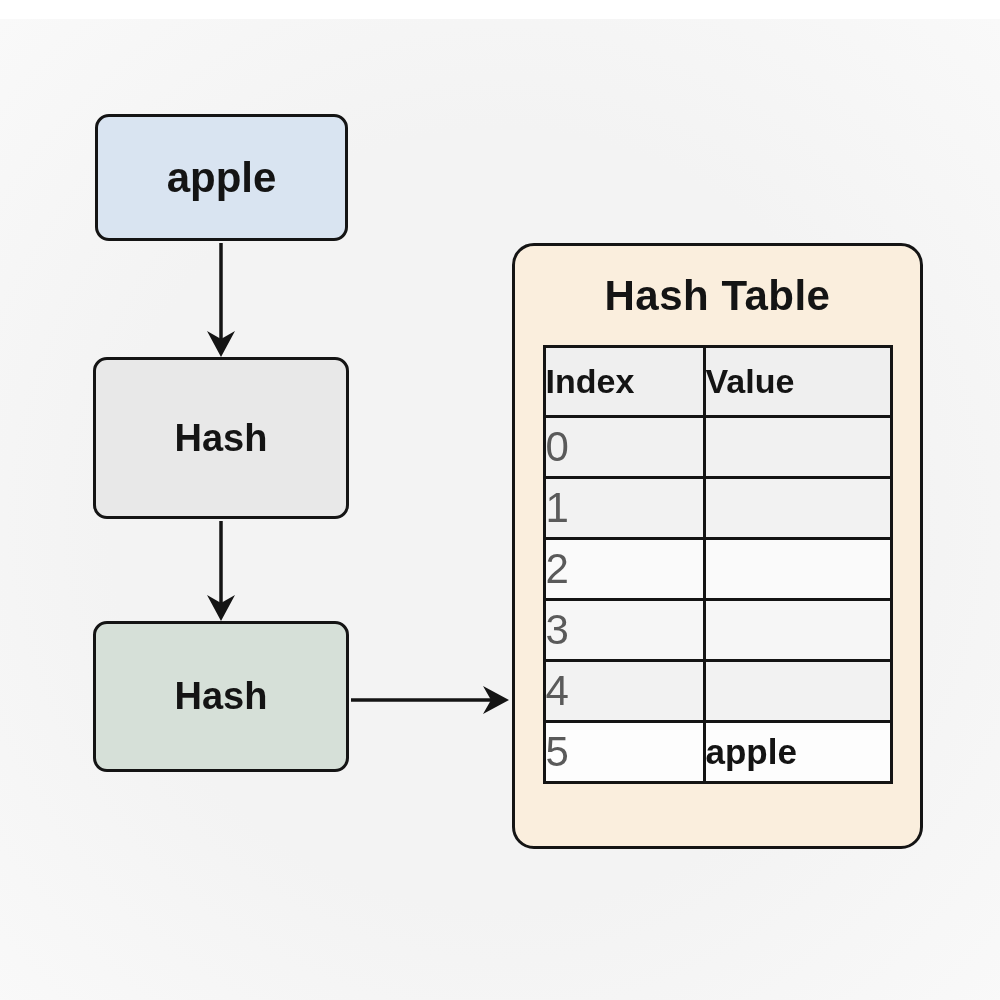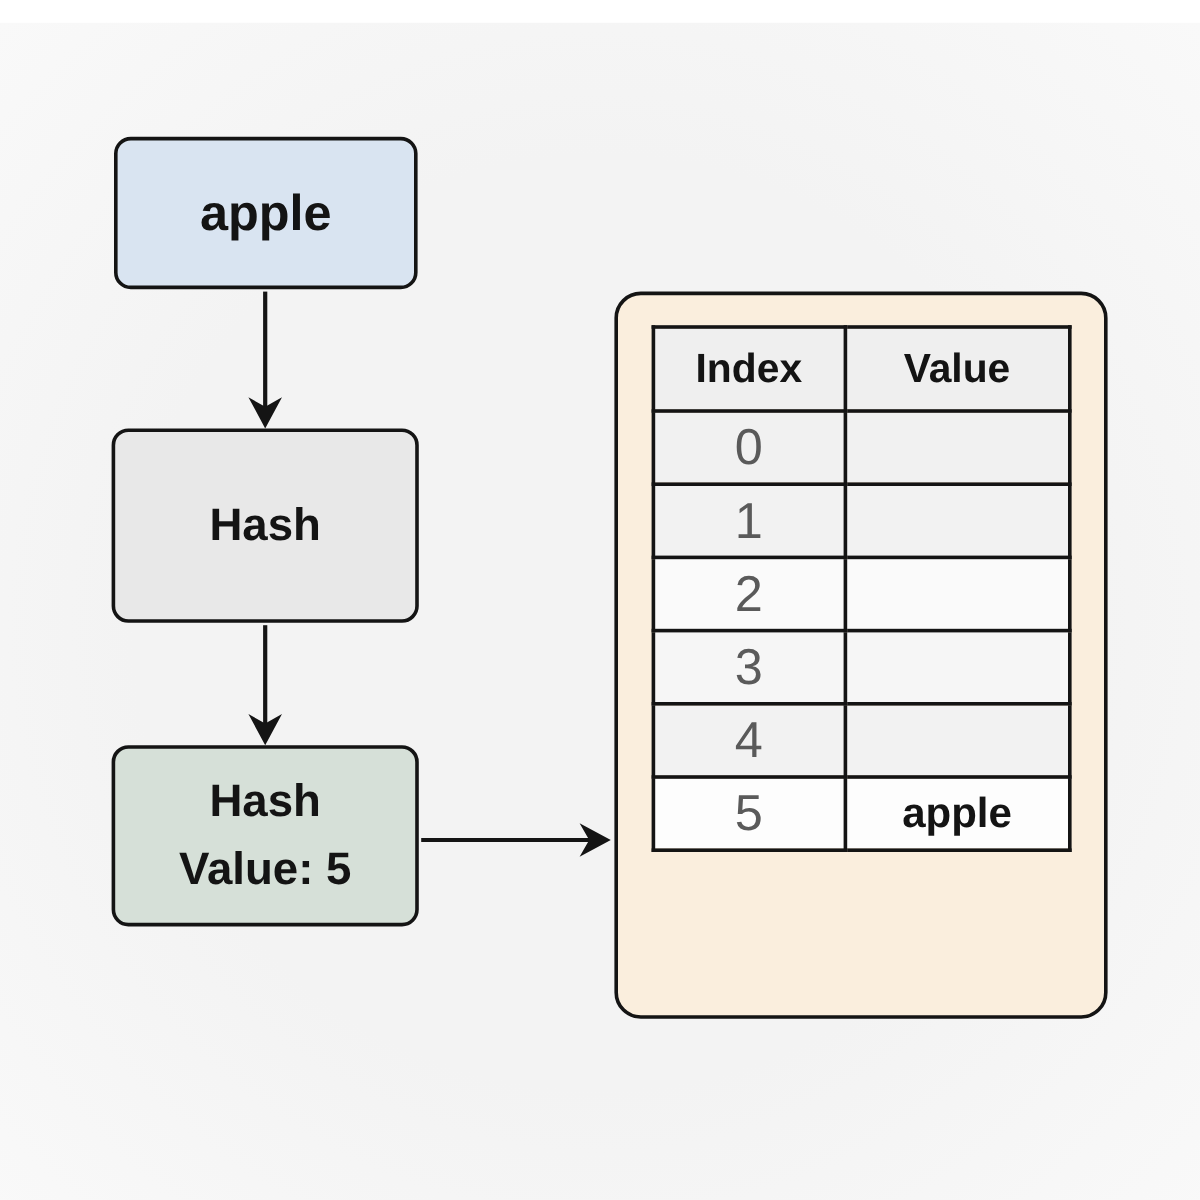--- a/index.html
+++ b/index.html
@@ -76,21 +76,21 @@
     letter-spacing: 0.5px;
   }
   table.ht-table {
     margin-top: 25px;
     border-collapse: collapse;
     table-layout: fixed;
     width: 347px;
   }
   .ht-table th, .ht-table td {
     border: 3px solid #141414;
-    text-align: center;
+    text-align: left;
     vertical-align: middle;
     padding: 0;
     overflow: hidden;
   }
   .ht-table th {
     height: 67px;
     font-size: 34px;
     font-weight: 700;
     color: #141414;
     background: #efefef;
@@ -141,24 +141,24 @@
   <div class="flow-box box-apple">
     <span>apple</span>
   </div>
 
   <div class="flow-box box-func">
     <span>Hash</span>
   </div>
 
   <div class="flow-box box-value">
     <span>Hash</span>
-    <span>Value: 5</span>
   </div>
 
   <div class="ht-panel">
+    <div class="ht-title">Hash Table</div>
 
     <table class="ht-table">
       <colgroup>
         <col class="col-index">
         <col class="col-value">
       </colgroup>
       <thead>
         <tr>
           <th>Index</th>
           <th>Value</th>

